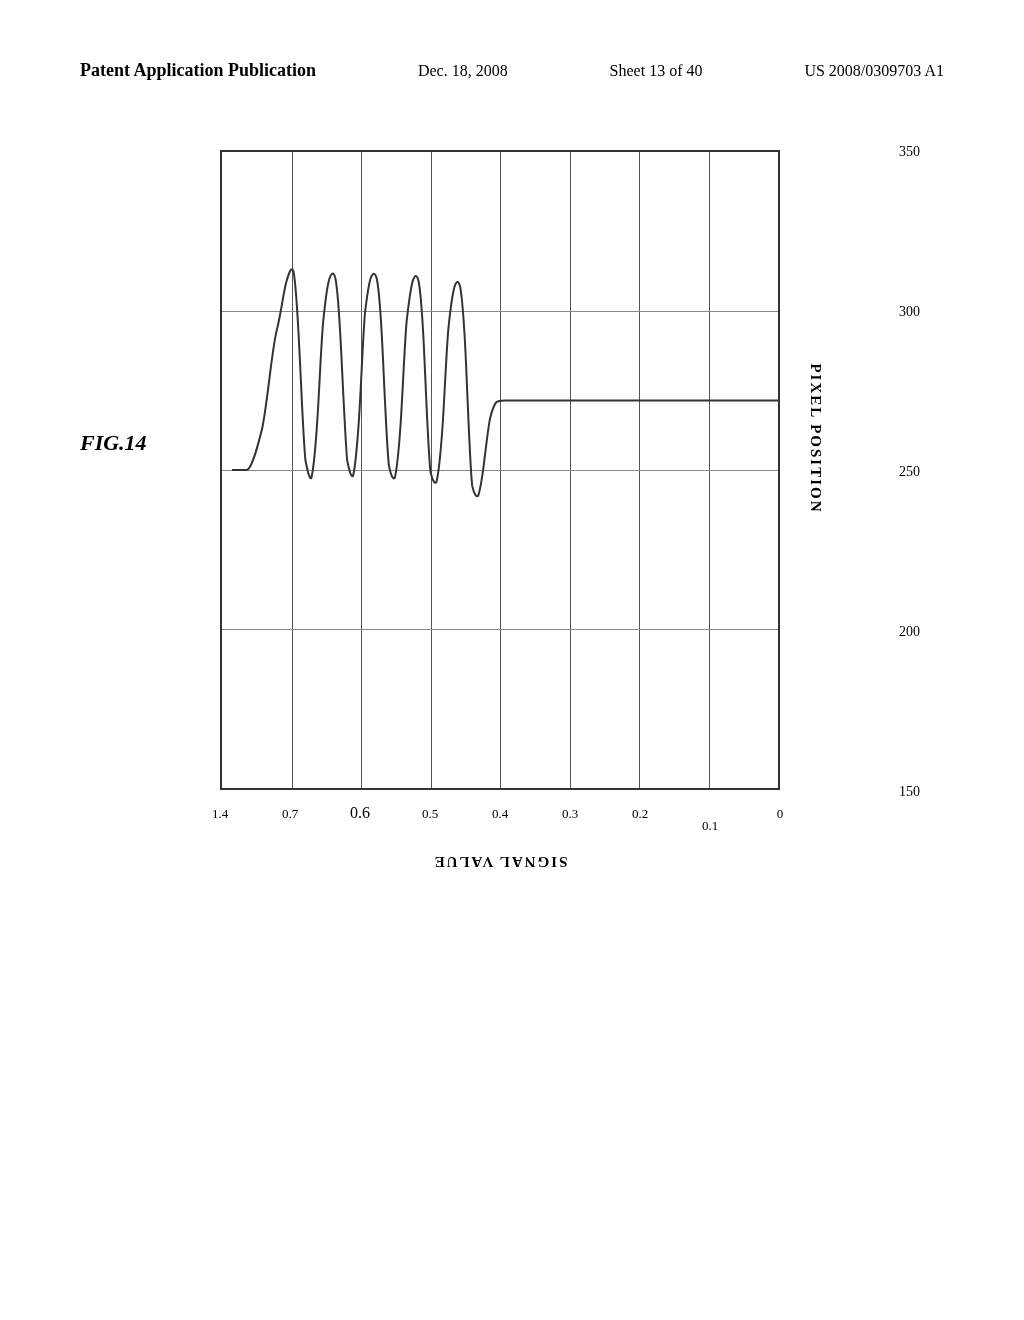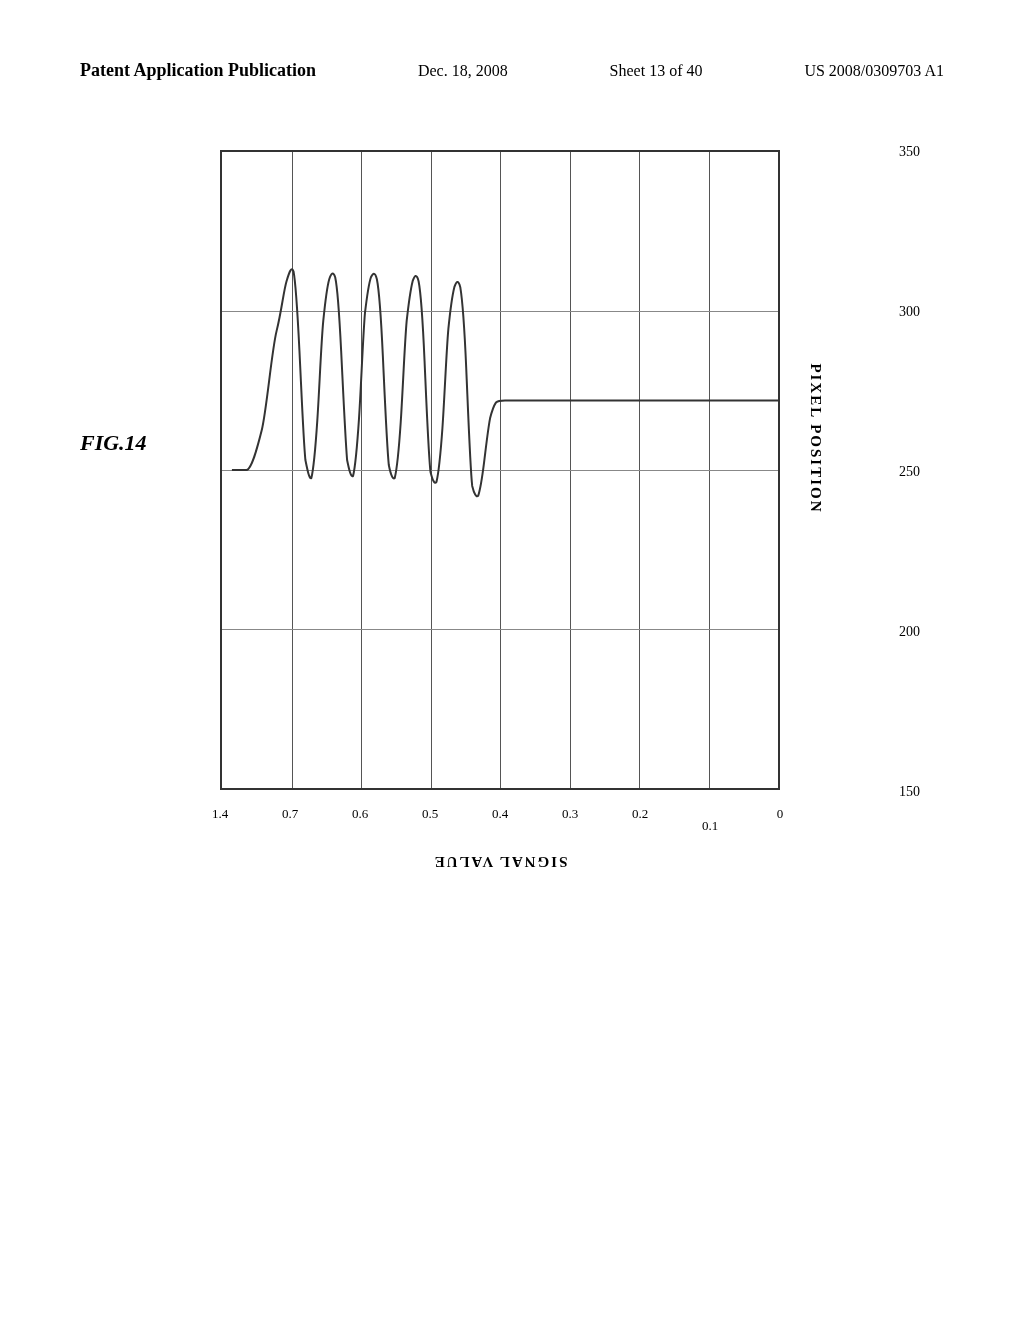--- a/index.html
+++ b/index.html
@@ -208,21 +208,21 @@
     font-weight: bold;
     letter-spacing: 2px;
     white-space: nowrap;
     transform-origin: center center;
   ">
     <span>PIXEL POSITION</span>
   </div>
 
   <span style="position:absolute; bottom:48px; left:60px; font-size:13px; transform:translateX(-50%);">1.4</span>
   <span style="position:absolute; bottom:48px; left:130px; font-size:13px; transform:translateX(-50%);margin-top:12px;">0.7</span>
-  <span style="position:absolute; bottom:48px; left:200px; font-size:13px; transform:translateX(-50%);">0.6</span>
+  <span style="position:absolute; bottom:48px; left:200px; font-size:16px; transform:translateX(-50%);">0.6</span>
   <span style="position:absolute; bottom:48px; left:270px; font-size:13px; transform:translateX(-50%);">0.5</span>
   <span style="position:absolute; bottom:48px; left:340px; font-size:13px; transform:translateX(-50%);font-family:Liberation Serif, serif;">0.4</span>
   <span style="position:absolute; bottom:48px; left:410px; font-size:13px; transform:translateX(-50%);">0.3</span>
   <span style="position:absolute; bottom:48px; left:480px; font-size:13px; transform:translateX(-50%);">0.2</span>
   <span style="position:absolute; bottom:36px; left:550px; font-size:13px; transform:translateX(-50%);">0.1</span>
   <span style="position:absolute; bottom:48px; left:620px; font-size:13px; transform:translateX(-50%);">0</span>
 
   <div style="
     position: absolute;
     bottom: 0px;

